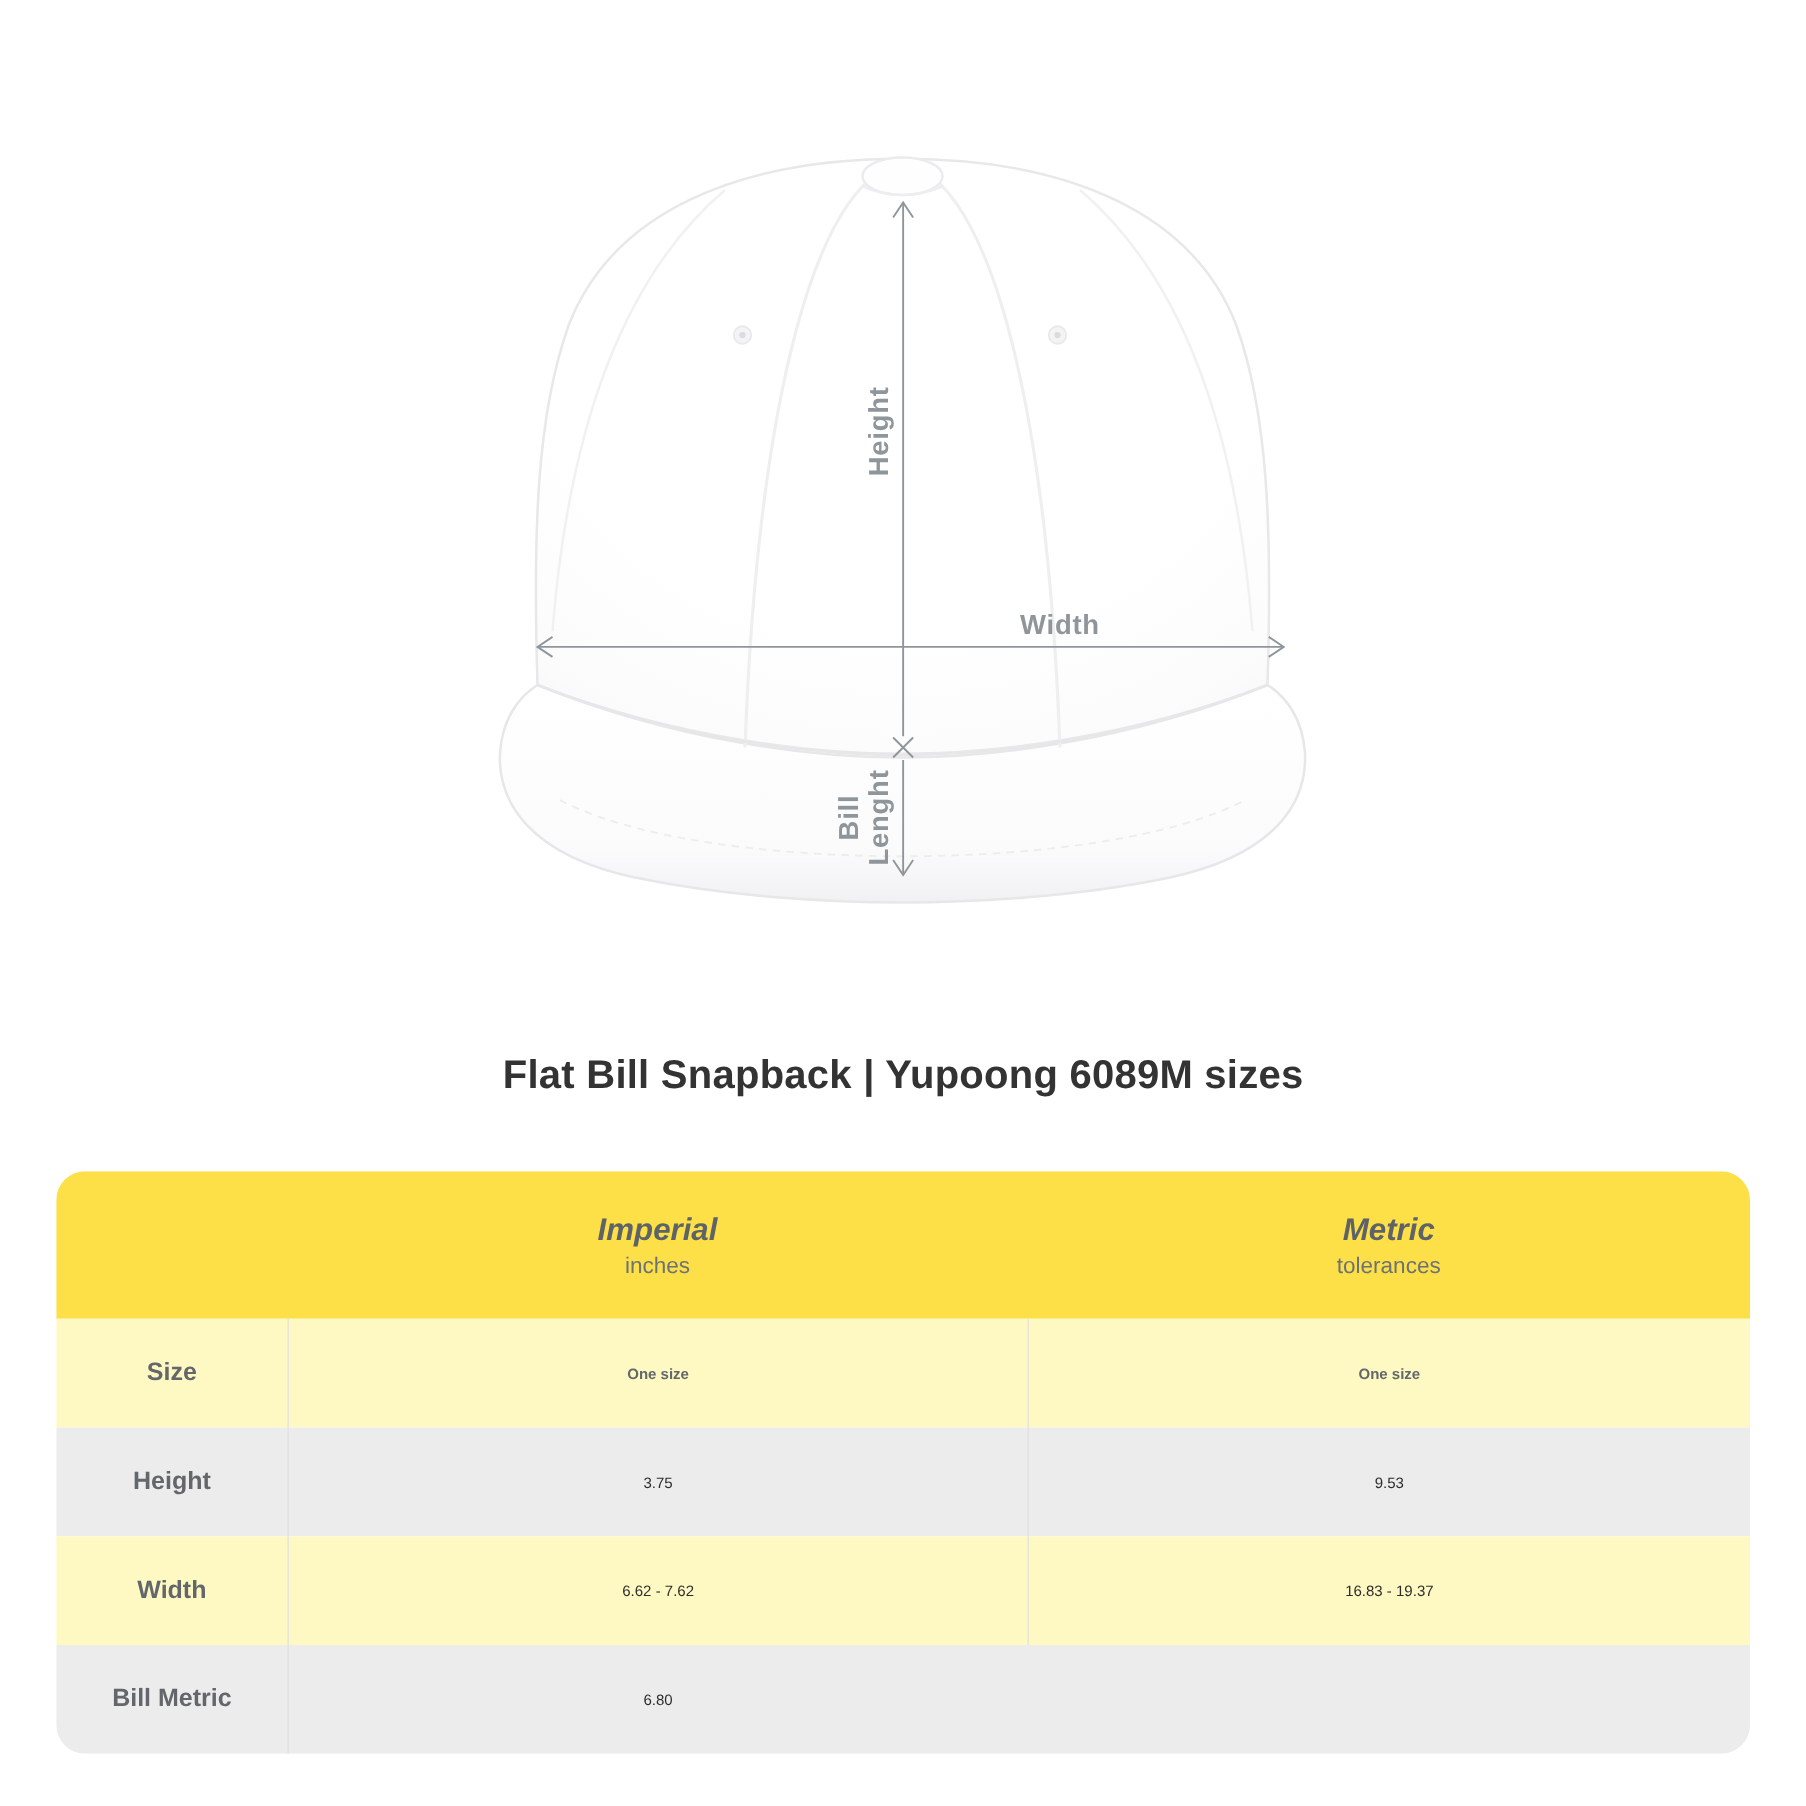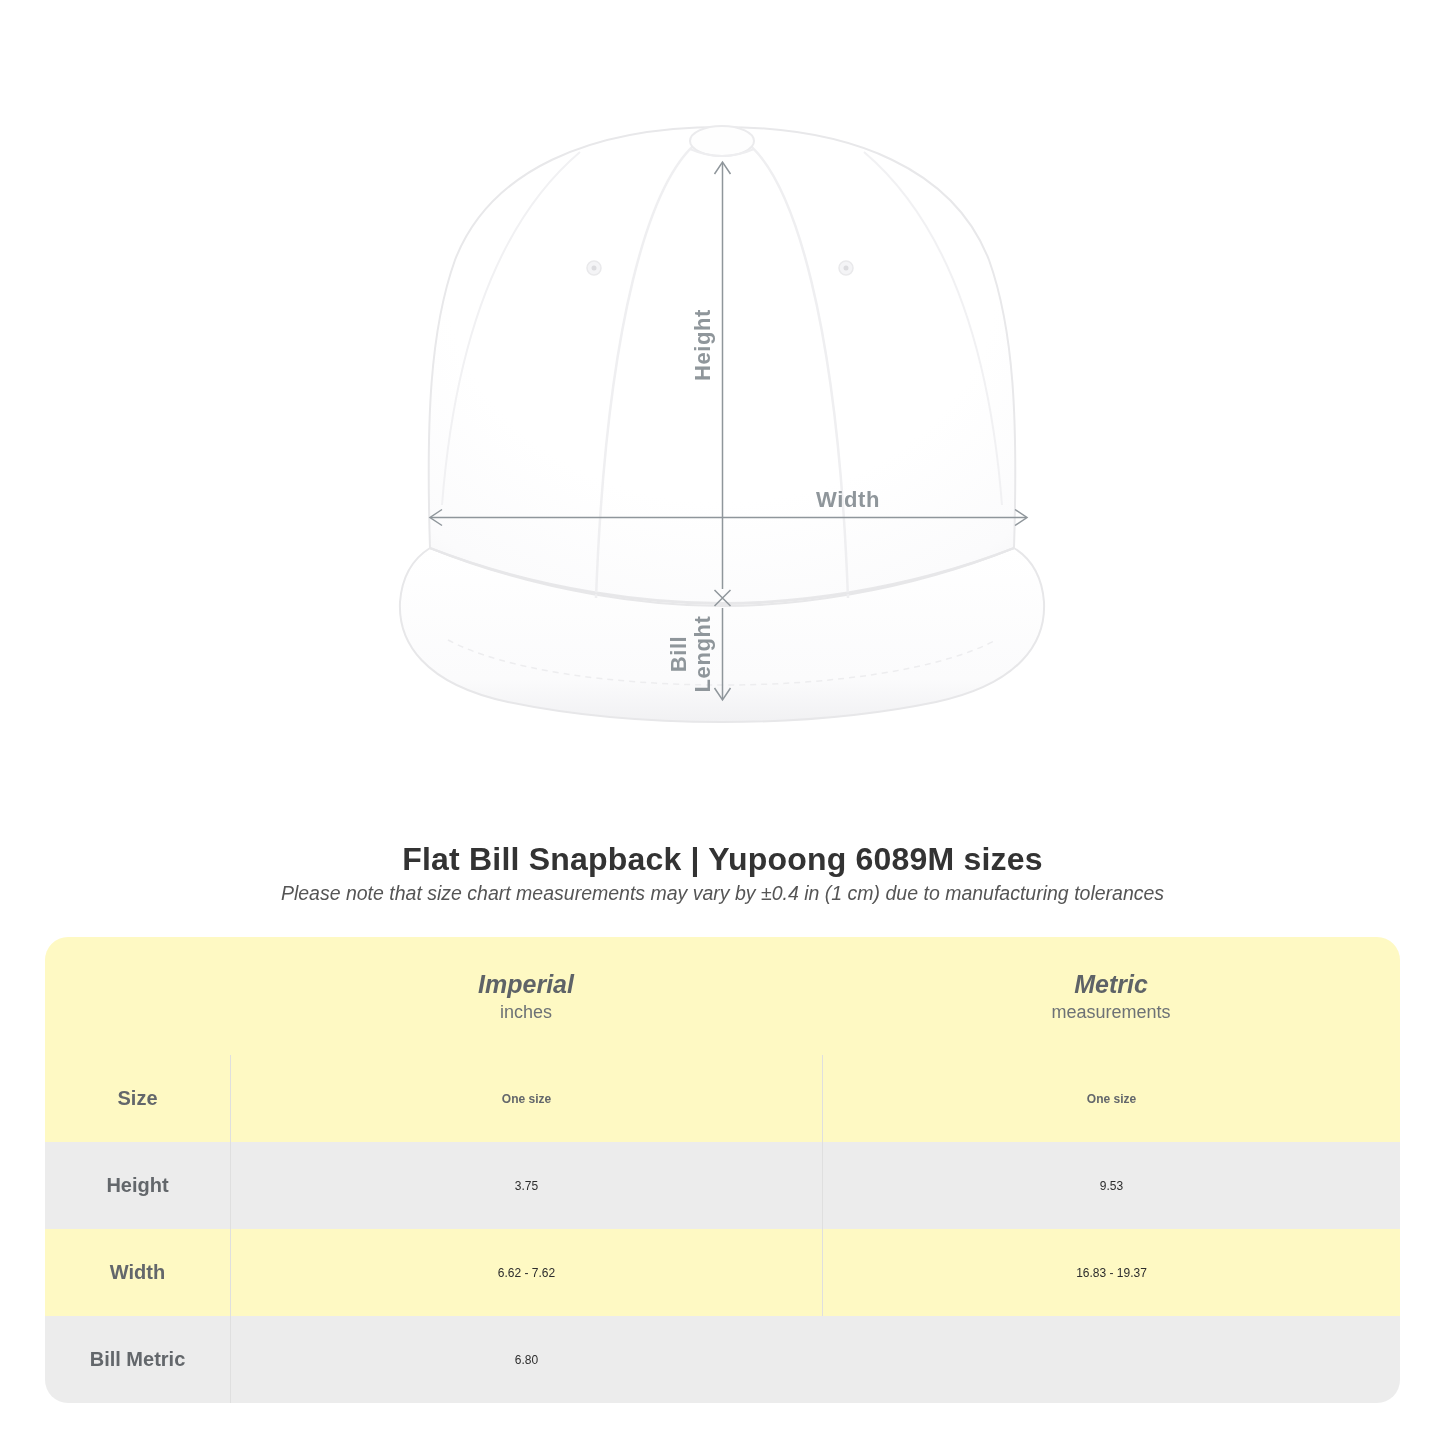--- a/index.html
+++ b/index.html
@@ -21,21 +21,21 @@
   .subtitle {
     position:absolute; top:882px; left:0; width:100%;
     text-align:center; font-size:19.5px; font-style:italic; color:#555555;
   }
 
   .size-table {
     position:absolute; left:45px; top:937px; width:1355px; height:466px;
     border-radius:23px; overflow:hidden;
   }
   .thead {
-    height:118px; background:#fef9c3;
+    height:118px; background:#fde047;
     display:grid; grid-template-columns:185px 592px 578px;
     align-items:center;
   }
   .hgroup { text-align:center; color:#5e6367; }
   .hgroup .gl { font-size:25px; font-weight:bold; font-style:italic; }
   .hgroup .gs { font-size:18px; color:#6d7276; margin-top:3px; }
 
   .trow {
     display:grid; grid-template-columns:185px 592px 578px; height:87px;
     background:#fef9c3;
@@ -121,32 +121,31 @@
       <path d="M 442 509.5 L 430 517.5 L 442 525.5"></path>
       <path d="M 1015 509.5 L 1027 517.5 L 1015 525.5"></path>
     </g>
     <text class="dim-text" transform="rotate(-90 710 345)" x="710" y="345" text-anchor="middle">Height</text>
     <text class="dim-text" x="848" y="507" text-anchor="middle">Width</text>
     <text class="dim-text" transform="rotate(-90 686 654)" x="686" y="654" text-anchor="middle">Bill</text>
     <text class="dim-text" transform="rotate(-90 710 654)" x="710" y="654" text-anchor="middle">Lenght</text>
   </svg>
 
   <div class="title">Flat Bill Snapback | Yupoong 6089M sizes</div>
-  <div class="subtitle">Please note that size chart measurements may vary by ±0.4 in (1 cm) due to manufacturing tolerances</div>
 
   <div class="size-table">
     <div class="thead">
       <div class="hgroup"></div>
       <div class="hgroup">
         <div class="gl">Imperial</div>
         <div class="gs">inches</div>
       </div>
       <div class="hgroup">
         <div class="gl">Metric</div>
-        <div class="gs">measurements</div>
+        <div class="gs">tolerances</div>
       </div>
     </div>
     <div id="tbody">
         <div class="trow">
           <div class="cell label">Size</div>
           <div class="cell value onesize">One size</div>
           <div class="cell value onesize">One size</div>
         </div>
         <div class="trow alt">
           <div class="cell label">Height</div>

